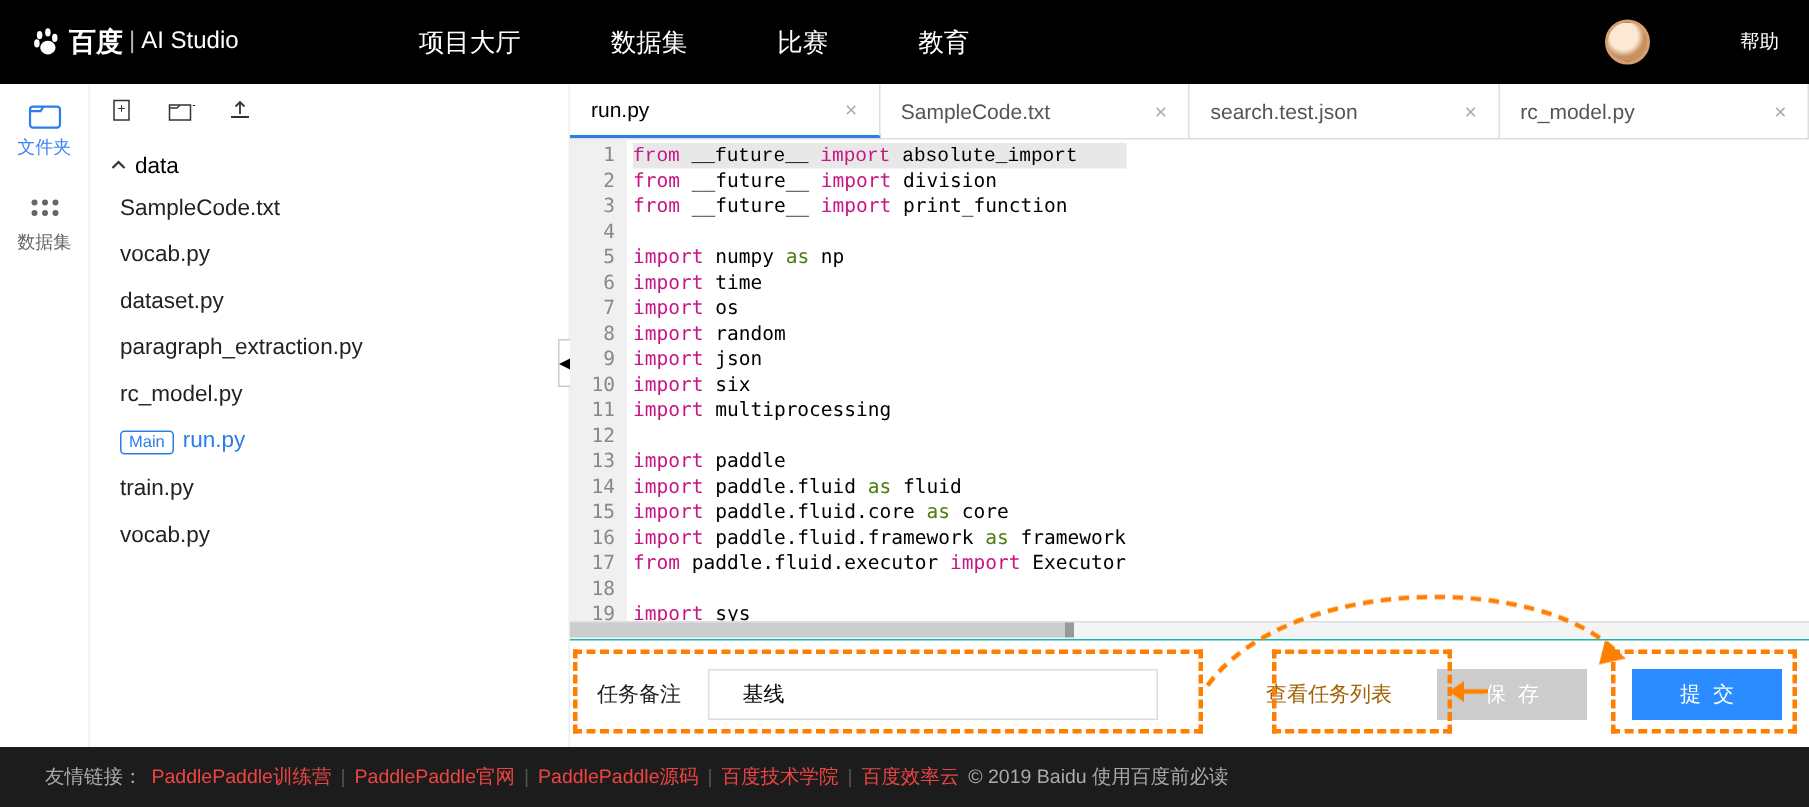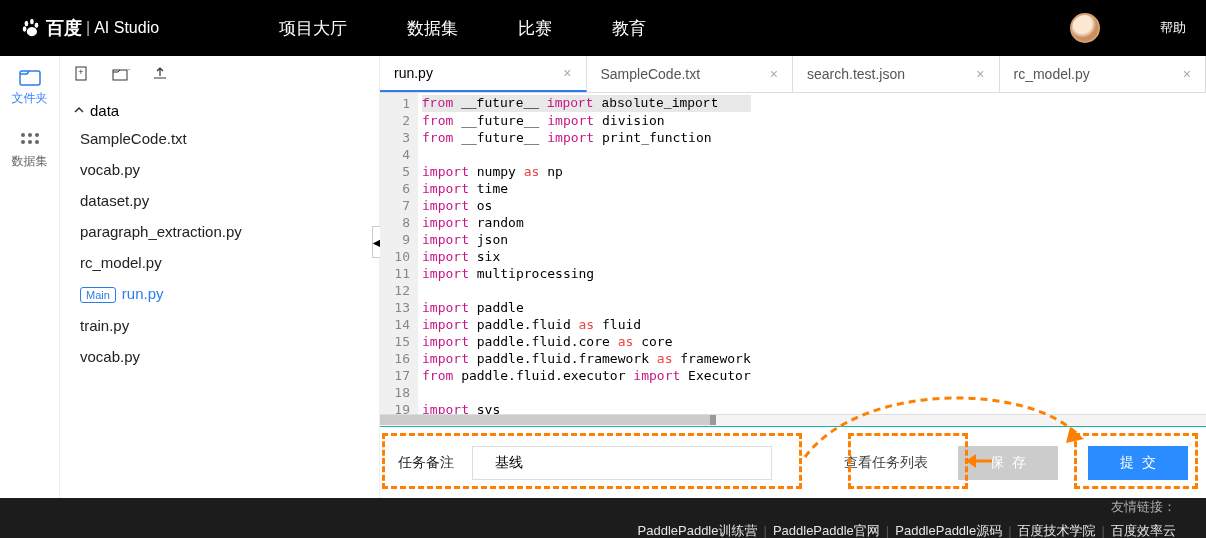--- a/index.html
+++ b/index.html
@@ -40,37 +40,37 @@
 .tab { flex: 1; display: flex; align-items: center; justify-content: space-between; padding: 9px 14px; border-right: 1px solid #ddd; cursor: pointer; color: #555; font-size: 14px; }
 .tab.active { border-bottom: 2px solid #2b7de9; color: #000; }
 .tab-close { color: #aaa; font-size: 14px; cursor: pointer; }
 .code { flex: 1; overflow: auto; font-family: Consolas, monospace; font-size: 13px; position: relative; background: #fff; }
 .codeinner { display: flex; }
 .gutter { background: #f0f0f0; color: #888; text-align: right; padding: 2px 8px 2px 4px; user-select: none; line-height: 17px; min-width: 38px; }
 .lines { padding: 2px 4px; line-height: 17px; white-space: pre; }
 .line.hl { background: #e8e8e8; font-family: Liberation Mono, monospace; }
 .kw-from { color: #c71585; }
 .kw-import { color: #c71585; }
-.kw-as { color: #ef4444; }
+.kw-as { color: #4d7c0f; }
 .collapse-handle { position: absolute; left: -8px; top: 170px; width: 8px; height: 32px; background: #fff; border: 1px solid #ccc; border-right: none; display: flex; align-items: center; justify-content: center; font-size: 10px; cursor: pointer; }
 
 
 .submitbar { height: 72px; border-top: 1px solid #14b8a6; display: flex; align-items: center; padding: 0 18px; gap: 18px; background: #fff; position: relative; }
 .sb-label { color: #222; font-size: 14px; }
 .sb-input { width: 300px; height: 34px; border: 1px solid #ddd; padding: 0 22px; font-size: 14px; }
-.sb-link { color: #404040; cursor: pointer; font-size: 14px; }
+.sb-link { color: #a16207; cursor: pointer; font-size: 14px; }
 .sb-btn { height: 34px; padding: 0 24px; border: none; cursor: pointer; font-size: 14px; letter-spacing: 8px; text-indent: 8px; margin-left: 12px; }
 .sb-save { background: #ccc; color: #fff; }
 .sb-submit { background: #2b8cff; color: #fff; }
 .hl-box { position: absolute; border: 3px dashed #ff7f00; pointer-events: none; }
 .hl-arrow { position: absolute; pointer-events: none; }
 
 
-.footer { height: 40px; background: #1c1c1c; color: #aaa; display: flex; align-items: flex-end; padding: 0 30px; font-size: 13px; gap: 6px; flex-direction: column; }
-.footer a { color: #e5e5e5; text-decoration: none; }
+.footer { height: 40px; background: #1c1c1c; color: #aaa; display: flex; align-items: center; padding: 0 30px; font-size: 13px; gap: 6px; }
+.footer a { color: #ef4444; text-decoration: none; }
 .fsep { margin: 0 6px; color: #555; }
 
 
 .hscroll { height: 12px; background: #f4f4f4; border-top: 1px solid #ddd; position: relative; }
 .hscroll-thumb { position: absolute; left: 0; top: 0; height: 10px; width: 40%; background: #ccc; }
 .hscroll-mark { position: absolute; left: 40%; top: 0; width: 6px; height: 10px; background: #999; }
 </style>
 </head>
 <body>
 <div class="page">

